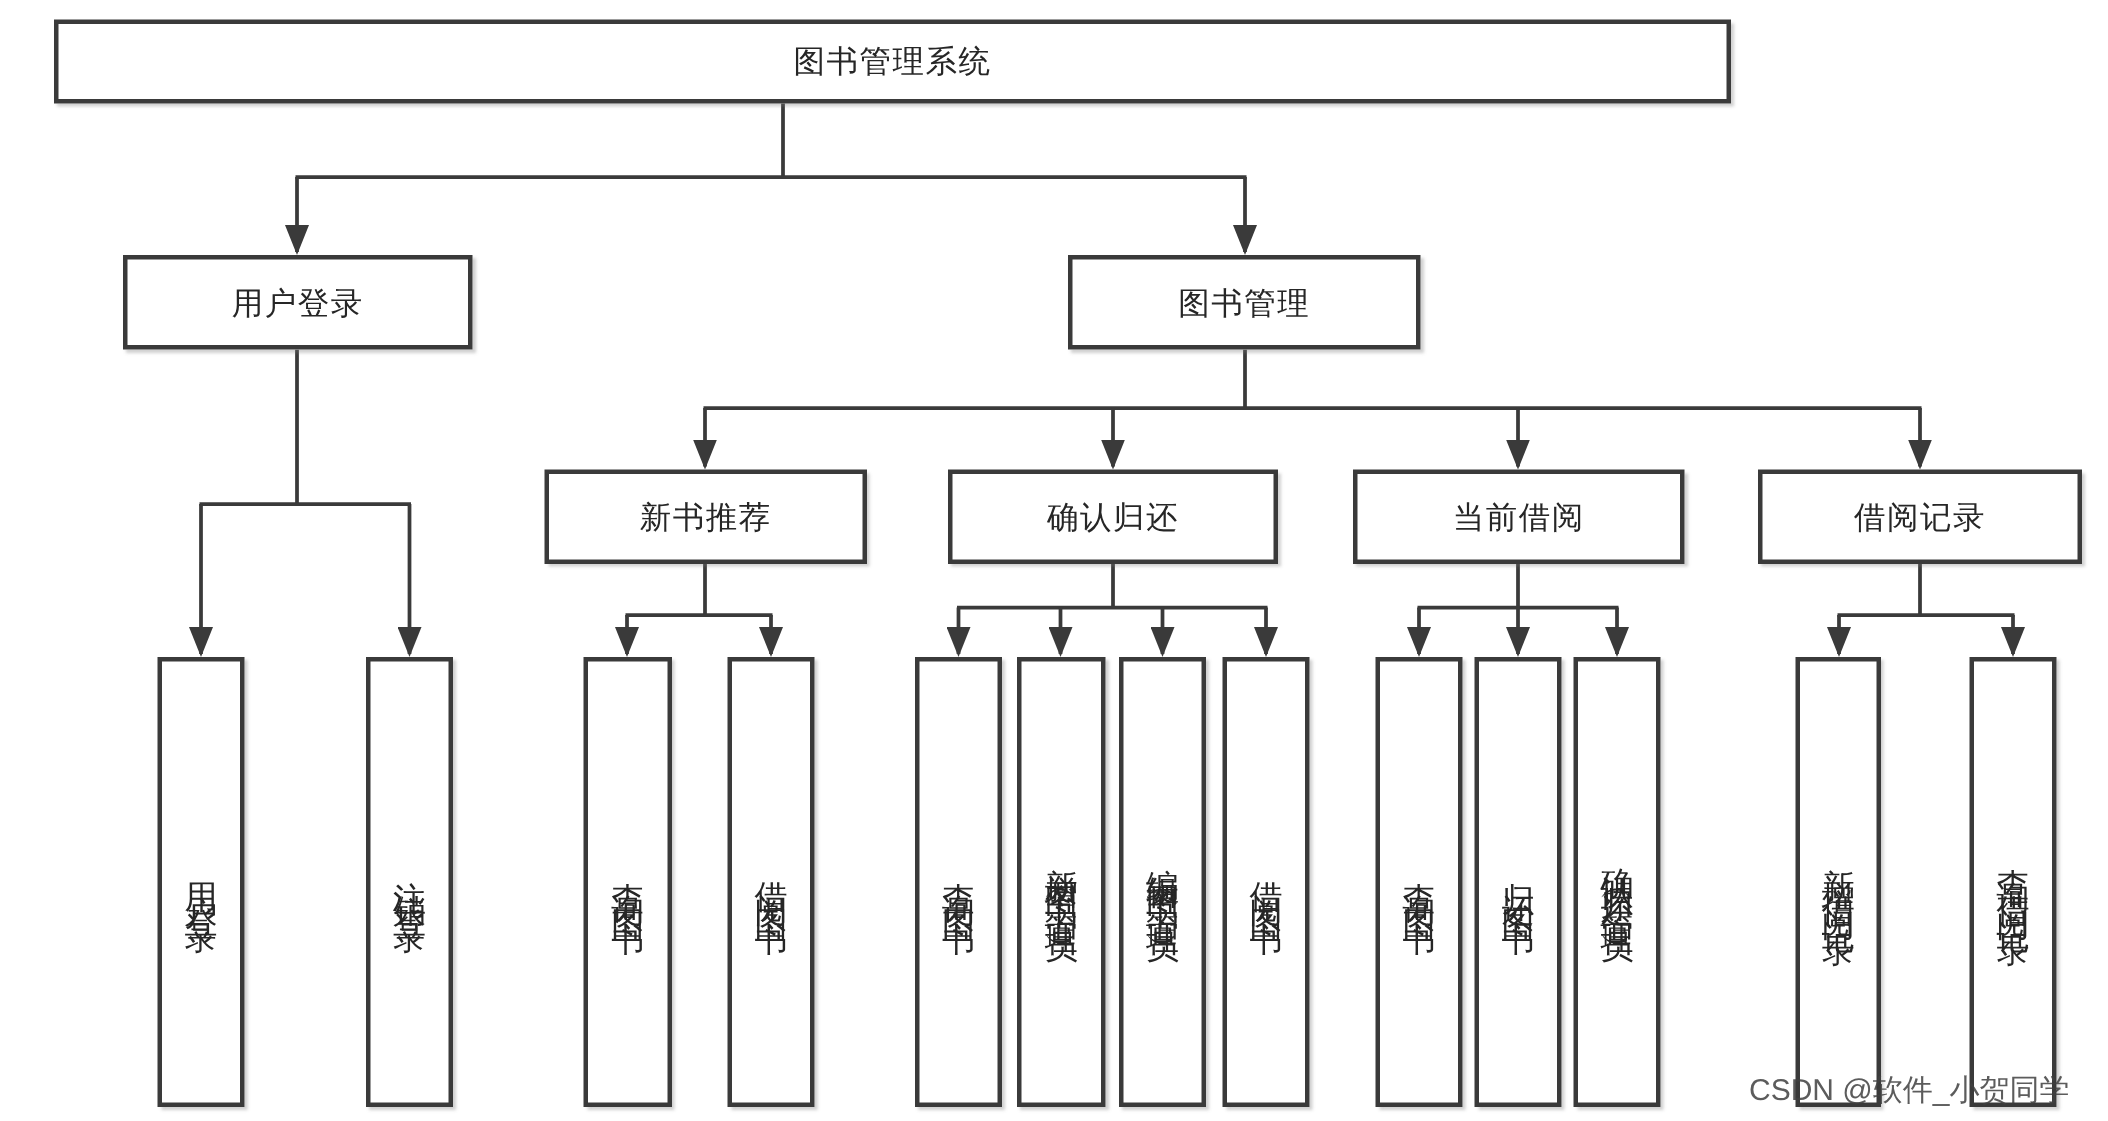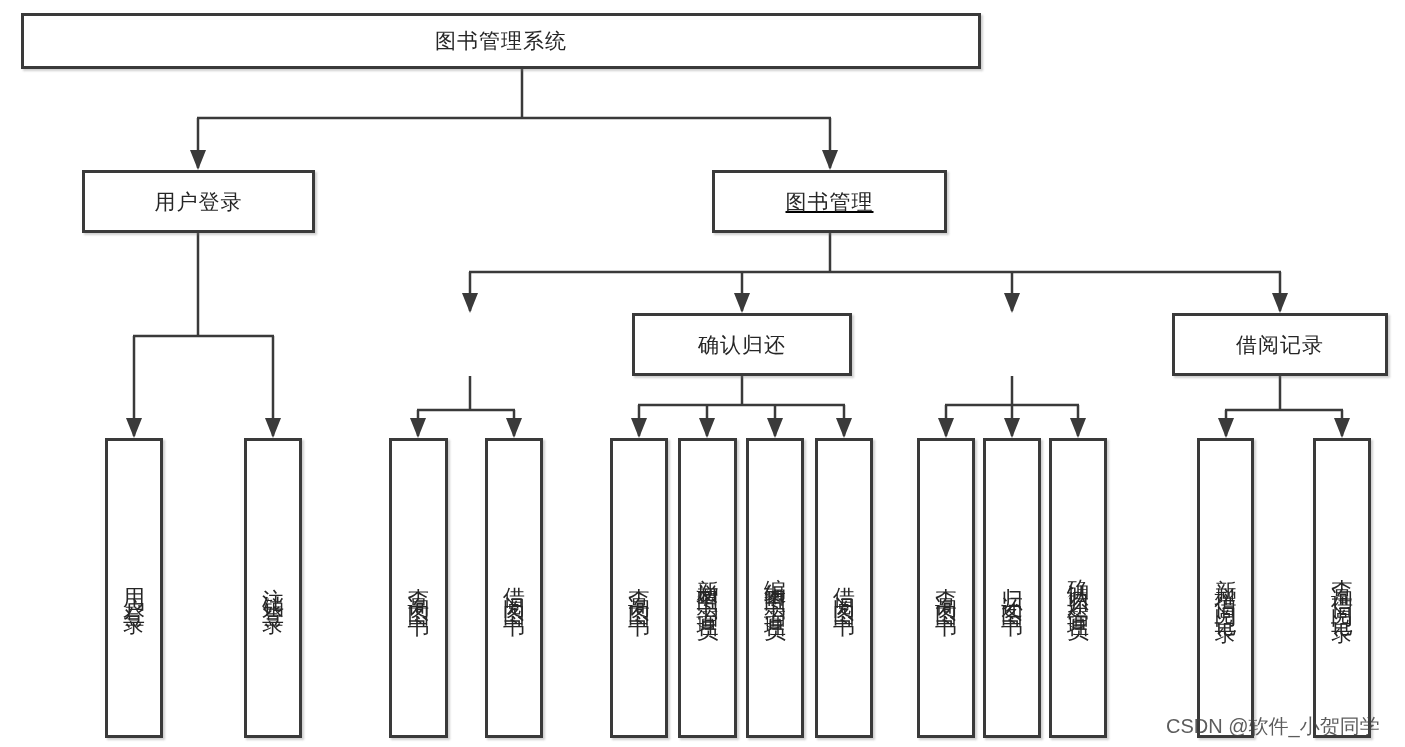--- a/index.html
+++ b/index.html
@@ -114,33 +114,39 @@
     <line x1="946" y1="405" x2="946" y2="436" marker-end="url(#ah)"></line>
     <line x1="1012" y1="405" x2="1012" y2="436" marker-end="url(#ah)"></line>
     <line x1="1078" y1="405" x2="1078" y2="436" marker-end="url(#ah)"></line>
 
     <line x1="1280" y1="376" x2="1280" y2="410"></line>
     <line x1="1225" y1="410" x2="1343" y2="410"></line>
     <line x1="1226" y1="410" x2="1226" y2="436" marker-end="url(#ah)"></line>
     <line x1="1342" y1="410" x2="1342" y2="436" marker-end="url(#ah)"></line>
   </svg>
 
-  <div class="box h" style="left:21px; top:13px; width:960px; height:56px;">
+  <div class="box h" style="left:36px; top:13px; width:1118px; height:56px;">
     <span>图书管理系统</span>
   </div>
 
   <div class="box h" style="left:82px; top:170px; width:233px; height:63px;">
     <span>用户登录</span>
   </div>
-  <div class="box h" style="left:712px; top:170px; width:235px; height:63px;text-decoration:underline;">
+  <div class="box h" style="left:712px; top:170px; width:235px; height:63px;">
     <span>图书管理</span>
   </div>
 
+  <div class="box h" style="left:363px; top:313px; width:215px; height:63px;">
+    <span>新书推荐</span>
+  </div>
   <div class="box h" style="left:632px; top:313px; width:220px; height:63px;">
     <span>确认归还</span>
+  </div>
+  <div class="box h" style="left:902px; top:313px; width:221px; height:63px;">
+    <span>当前借阅</span>
   </div>
   <div class="box h" style="left:1172px; top:313px; width:216px; height:63px;">
     <span>借阅记录</span>
   </div>
 
   <div class="box v" style="left:105px; top:438px; width:58px; height:300px;">
     <span>用户登录</span>
   </div>
   <div class="box v" style="left:244px; top:438px; width:58px; height:300px;">
     <span>注销登录</span>

